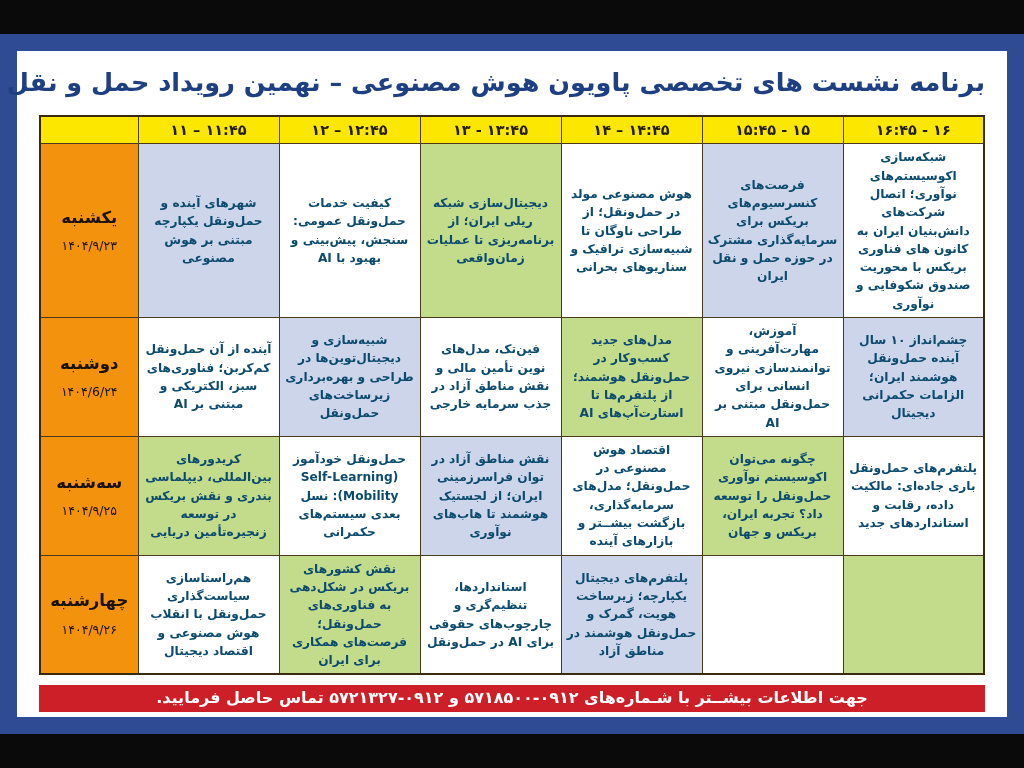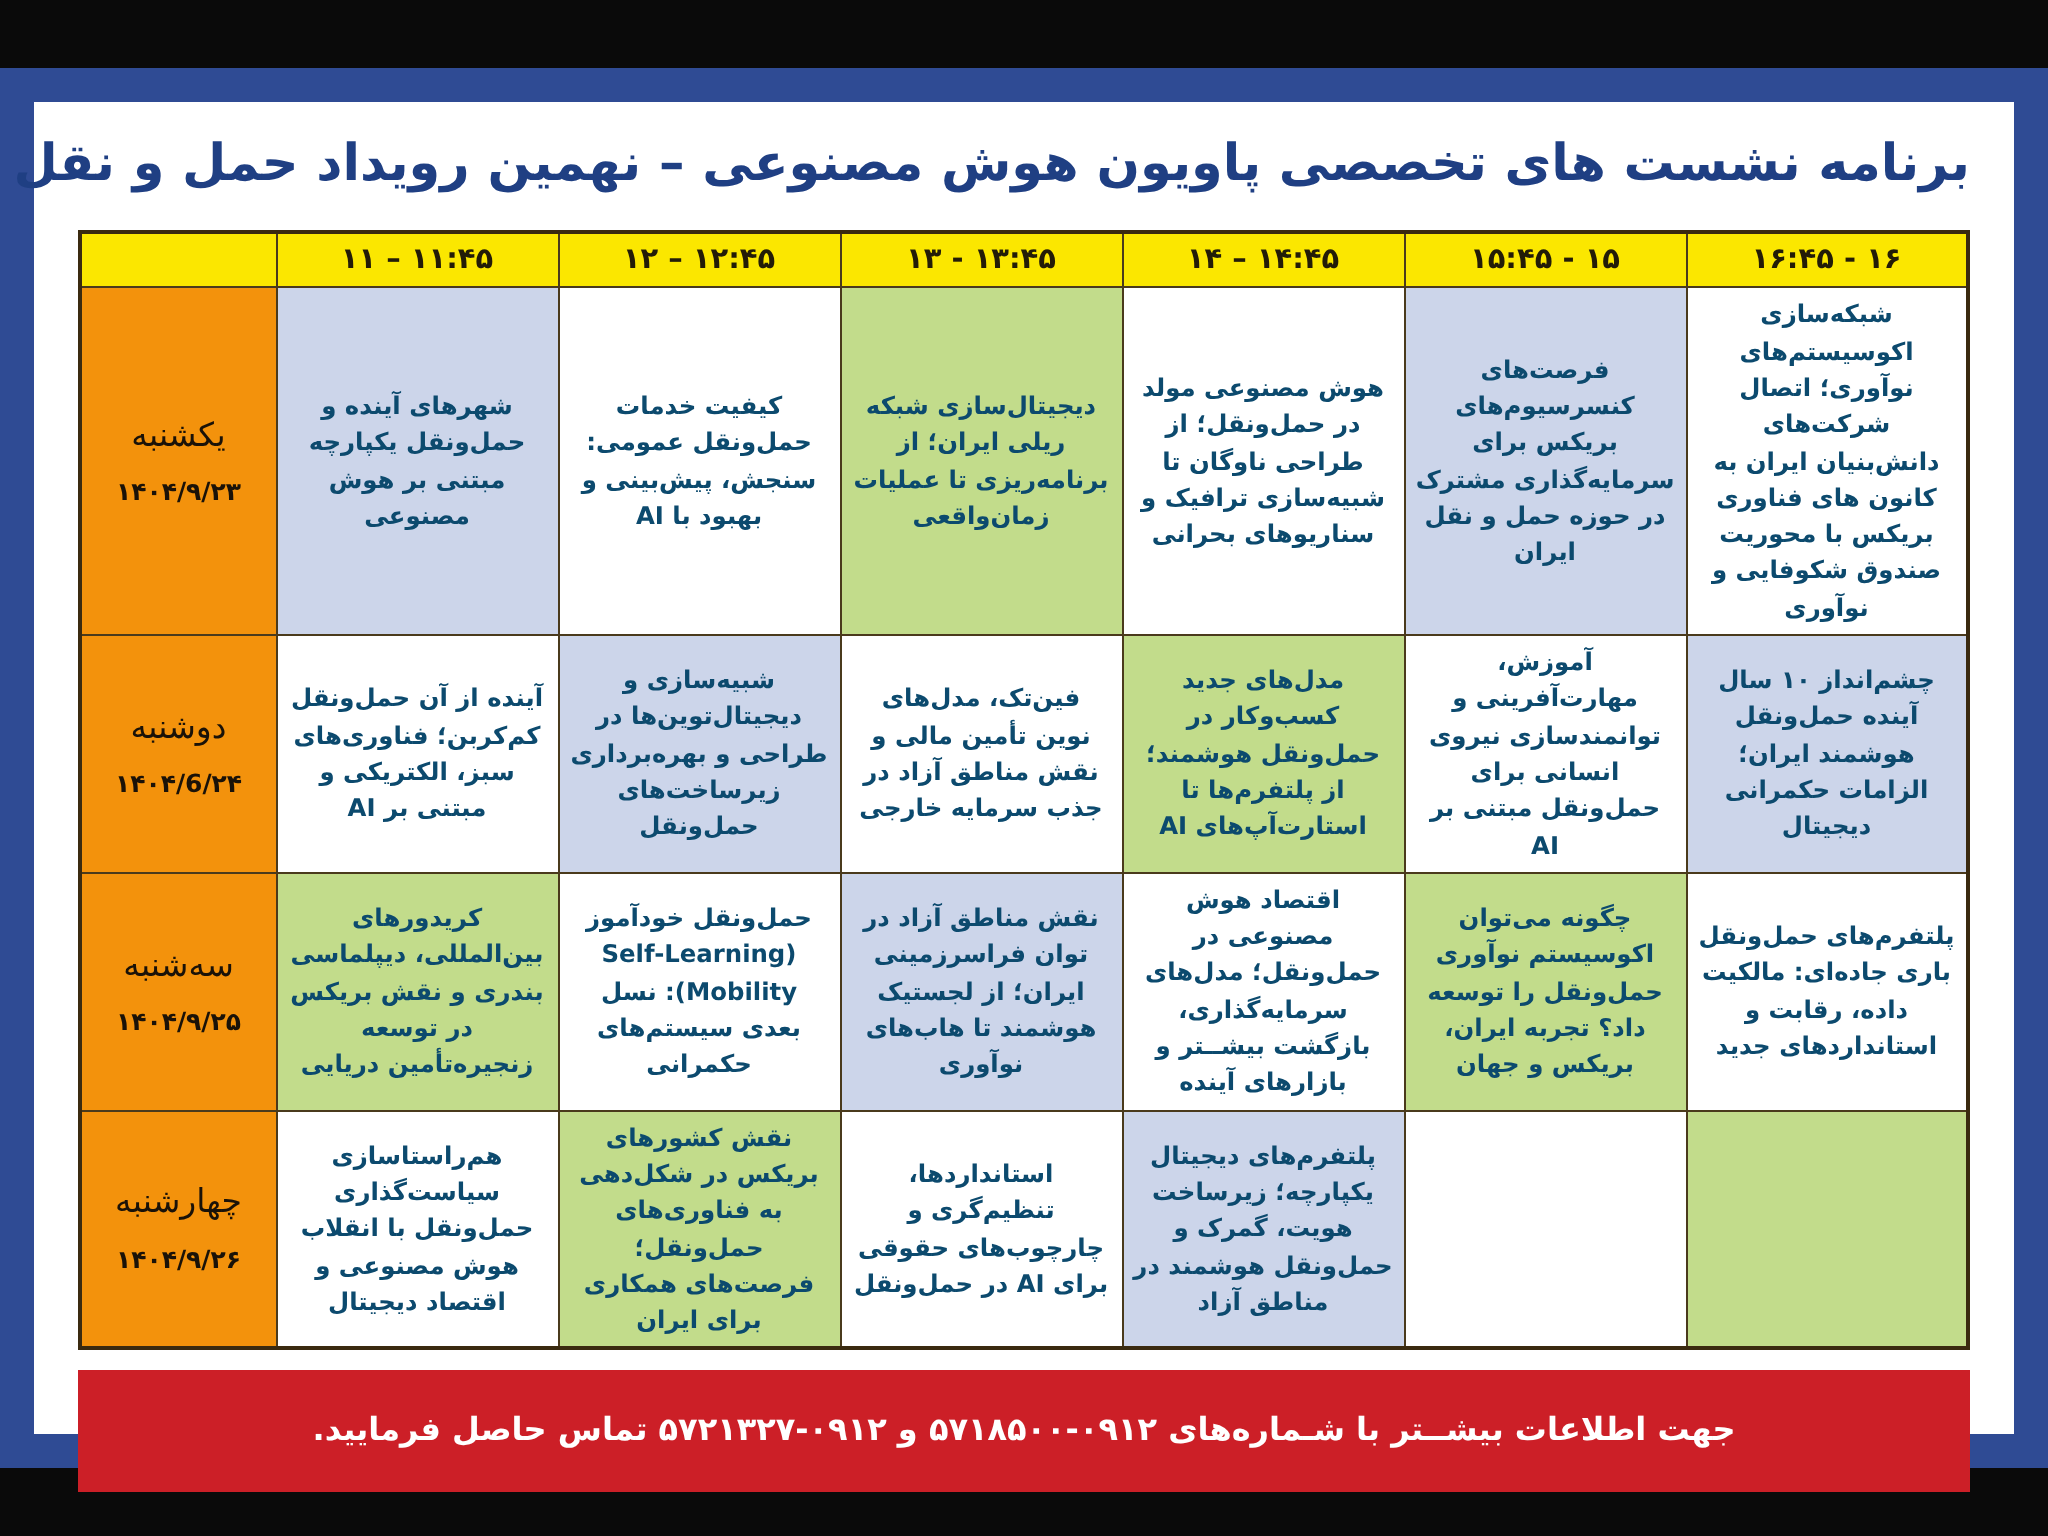--- a/index.html
+++ b/index.html
@@ -112,28 +112,28 @@
   
   td.day-cell {
     background: #f3920c;
     width: 98px;
     color: #1a1208;
     line-height: 1.35;
   }
 
   .day-name {
     font-size: 16.5px;
-    font-weight: normal;
+    font-weight: bold;
     display: block;
     white-space: nowrap;
   }
 
   .day-date {
     font-size: 12.5px;
-    font-weight: bold;
+    font-weight: normal;
     display: block;
     margin-top: 9px;
     white-space: nowrap;
   }
 
   
   td.session {
     font-size: 12.2px;
     line-height: 1.5;
     color: #0c4a6e;
@@ -146,21 +146,21 @@
   td.bg-blue  { background: #ccd5ea; }
 
   
   .footer-bar {
     margin-top: 10px;
     background: #cc1f27;
     color: #ffffff;
     text-align: center;
     font-size: 16px;
     font-weight: bold;
-    padding: 20px 6px;
+    padding: 3px 6px;
     line-height: 1.3;
     white-space: nowrap;
   }
 </style>
 </head>
 <body>
 
 <div class="poster-outer">
   <div class="poster-blue">
     <div class="poster-white">

